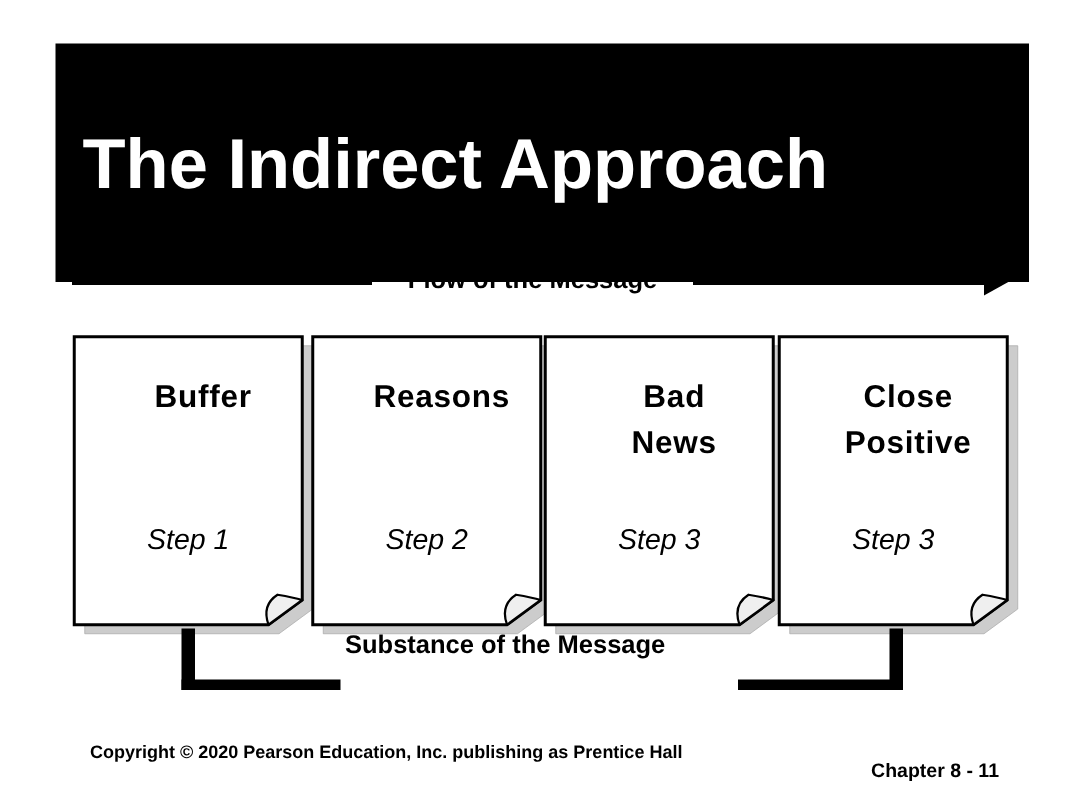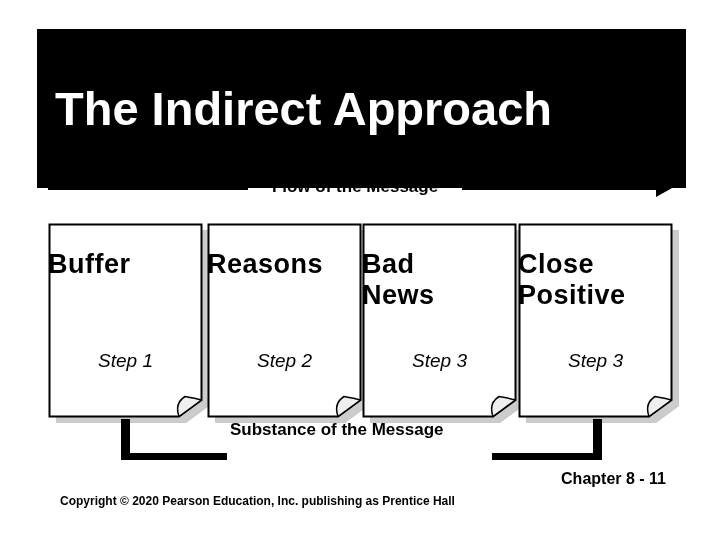--- a/index.html
+++ b/index.html
@@ -26,36 +26,36 @@
                     border-left:18px solid #000000; }
 
   
   .card { position:absolute; top:223px; width:168px; height:206px; }
   .card-1 { left:48px; }  .card-2 { left:207px; }
   .card-3 { left:362px; } .card-4 { left:518px; }
   .card svg { position:absolute; left:0; top:0; }
   .card .shadow { fill:#cccccc; stroke:#aaaaaa; stroke-width:0.5; }
   .card .page   { fill:#ffffff; stroke:#000000; stroke-width:2; }
   .card .flap   { fill:#efefef; stroke:#000000; stroke-width:1.5; stroke-linejoin:round; }
-  .card-title { position:absolute; top:26px; left:0; width:175px; text-align:left;
-                font-size:27px; font-weight:bold; line-height:31px; letter-spacing:0.5px; }
+  .card-title { position:absolute; top:26px; left:0; width:175px; text-align:center;
+                font-size:21px; font-weight:bold; line-height:31px; letter-spacing:0.5px; }
   .card-step  { position:absolute; top:127px; left:0; width:155px; text-align:center;
                 font-size:19px; font-style:italic; }
 
   
   .bracket-v { background:#000000; width:9px; height:41px; top:419px; }
   .bracket-v1 { left:121px; } .bracket-v2 { left:593px; }
   .bracket-h { background:#000000; height:7px; top:453px; }
   .bracket-h1 { left:121px; width:106px; } .bracket-h2 { left:492px; width:110px; }
   .substance-label { left:230px; top:420px; width:255px; text-align:left;
                      font-size:17px; font-weight:bold; white-space:nowrap; }
 
   
   .footer-copyright { left:60px; top:494px; font-size:12px; font-weight:bold; white-space:nowrap; }
-  .footer-chapter   { right:54px; top:470px; font-size:16px; font-weight:bold; white-space:nowrap; }
+  .footer-chapter   { right:54px; top:506px; font-size:13px; font-weight:bold; white-space:nowrap; }
 </style>
 </head>
 <body>
 
 <div class="slide">
 
   <div class="abs banner">
     <div class="banner-title">The Indirect Approach</div>
   </div>
 

